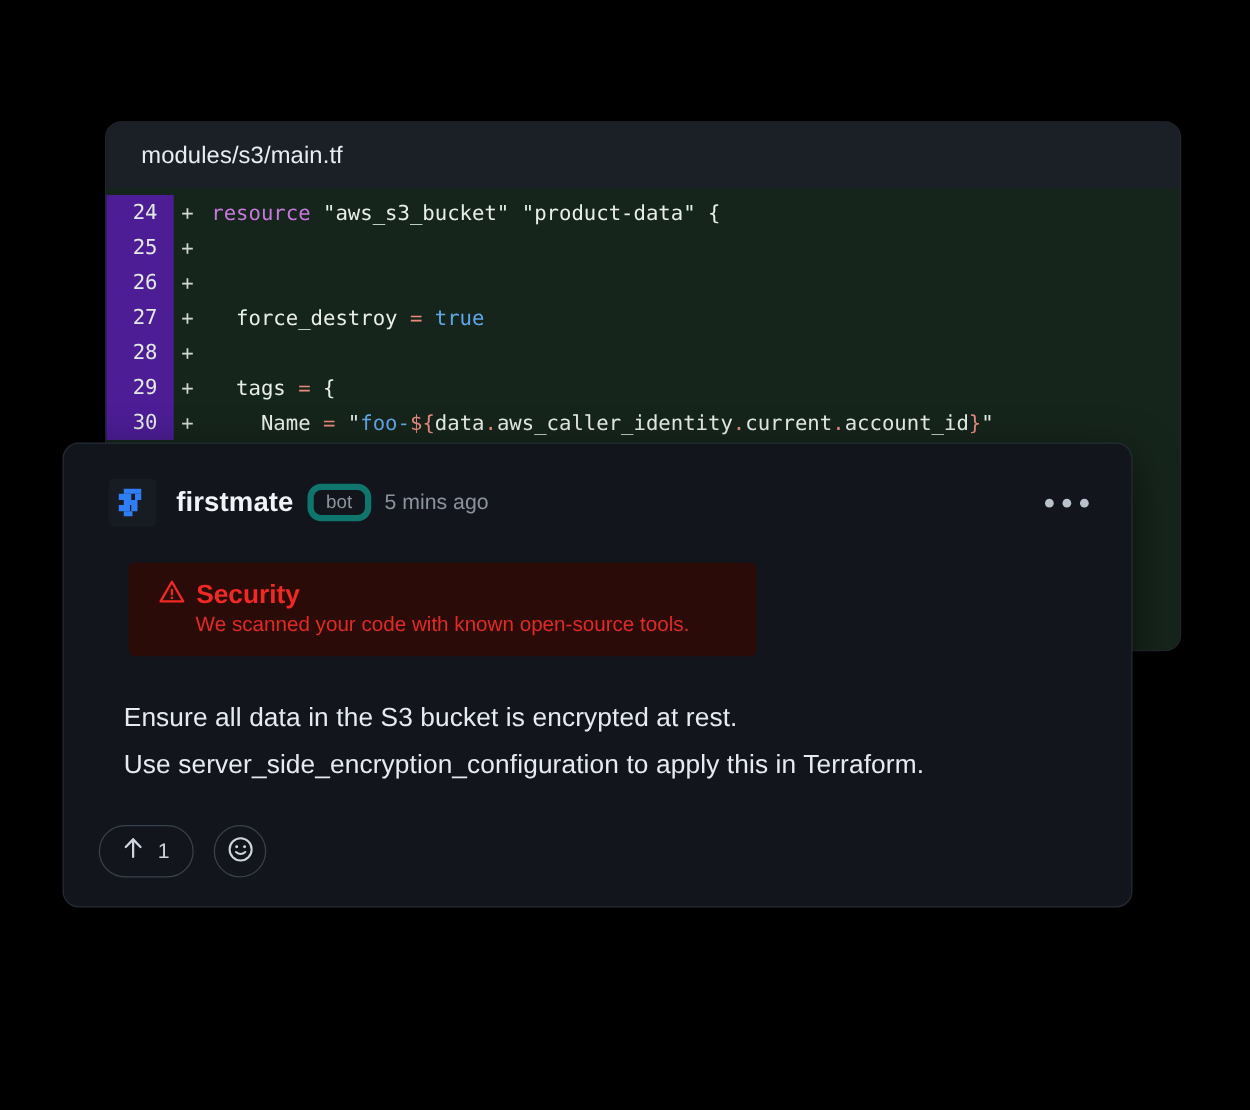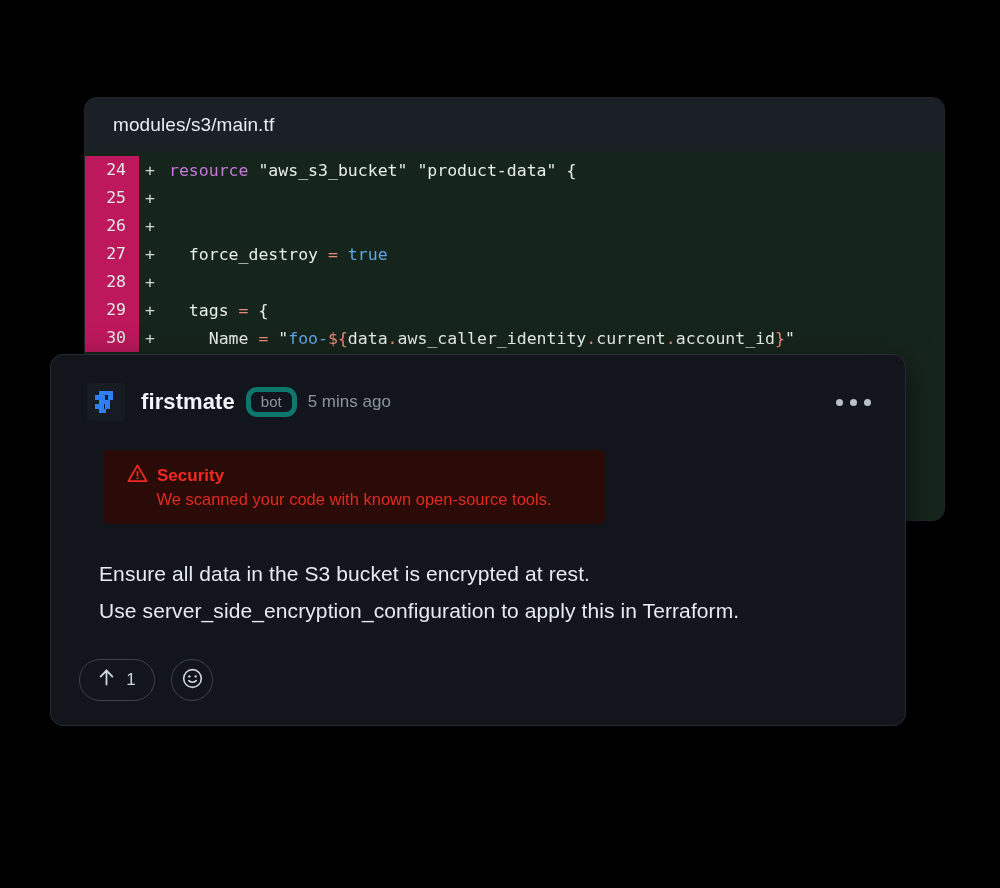--- a/index.html
+++ b/index.html
@@ -32,21 +32,21 @@
   .code-body{
     background:#16251b;
     height:369px;
     font-family:"DejaVu Sans Mono", monospace;
     font-size:16.5px;
     padding-top:5px;
   }
   .code-line{ display:flex; align-items:center; height:28px; white-space:pre; }
   .ln{
     width:54px; min-width:54px;
-    background:#be185d;
+    background:#4c1d95;
     color:#e3e9e4;
     text-align:right;
     padding-right:13px;
     height:28px; line-height:28px;
     font-size:16.5px;
   }
   .marker{
     color:#cfd8d2; width:22px; min-width:22px;
     text-align:center;
   }
@@ -109,21 +109,21 @@
   
   .alert{
     margin:29px 0 0 52px;
     width:502px;
     background:#2b0b08;
     border-radius:5px;
     padding:13px 0 15px 0;
   }
   .alert-title{
     display:flex; align-items:center;
-    color:#f02a22; font-size:17px; font-weight:bold;
+    color:#f02a22; font-size:21px; font-weight:bold;
     padding-left:24px; margin-bottom:2px;
   }
   .alert-title .tri{ margin-right:9px; display:block; }
   .alert-sub{
     color:#e02a22; font-size:16.5px;
     text-align:center; padding:0 12px;
   }
 
   
   .card-body{ margin:31px 0 0 48px; }

